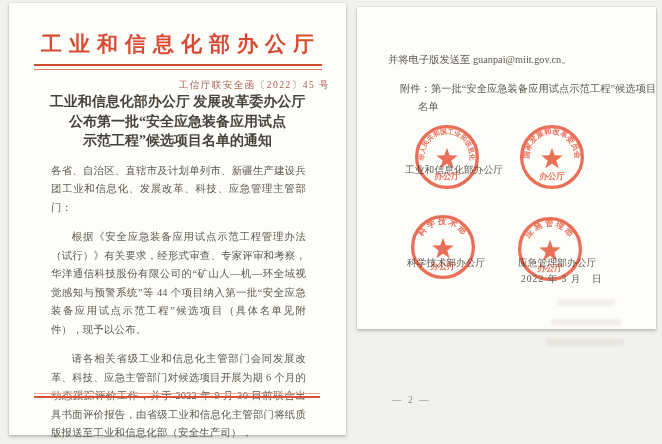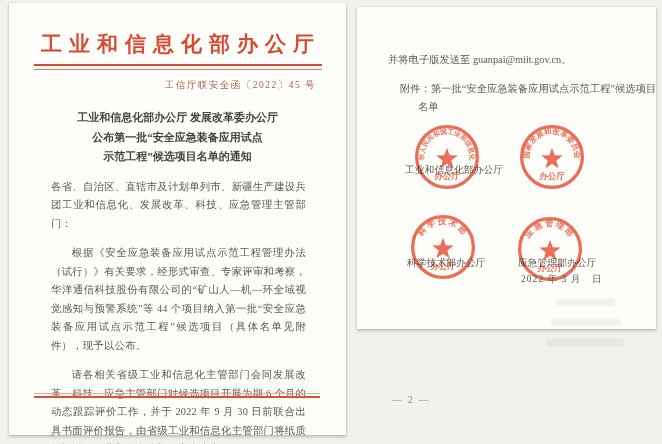--- a/index.html
+++ b/index.html
@@ -19,26 +19,26 @@
   .p1-header{
     margin-top:27px;text-align:center;
     color:#d84b33;font-weight:bold;font-size:21px;
     letter-spacing:7px;text-indent:7px;white-space:nowrap;
   }
   .p1-rule{
     margin:6px 24px 0 25px;height:3px;
     border-top:2px solid #d84b33;border-bottom:1px solid #e57a62;
   }
   .p1-docnum{
-    margin-top:9px;padding-right:30px;text-align:right;
+    margin-top:9px;padding-right:16px;text-align:right;
     font-size:9.5px;color:#a55c4b;letter-spacing:1.5px;
   }
   .p1-title{
-    margin-top:16px;text-align:center;
-    font-size:11px;font-weight:bold;color:#47433c;line-height:19.5px;
+    text-align:center;
+    font-size:14px;font-weight:bold;color:#47433c;line-height:19.5px;
   }
   .p1-body{
     margin:9px 29px 0 31px;
     font-size:10.4px;line-height:18.5px;color:#5d584e;
     text-align:justify;letter-spacing:.2px;
   }
   .p1-body p{margin:11px;}
   .p1-body p:not(:first-child){text-indent:2em;}
   .p1-bottom-rule{
     position:absolute;left:25px;right:26px;bottom:37px;height:2px;

